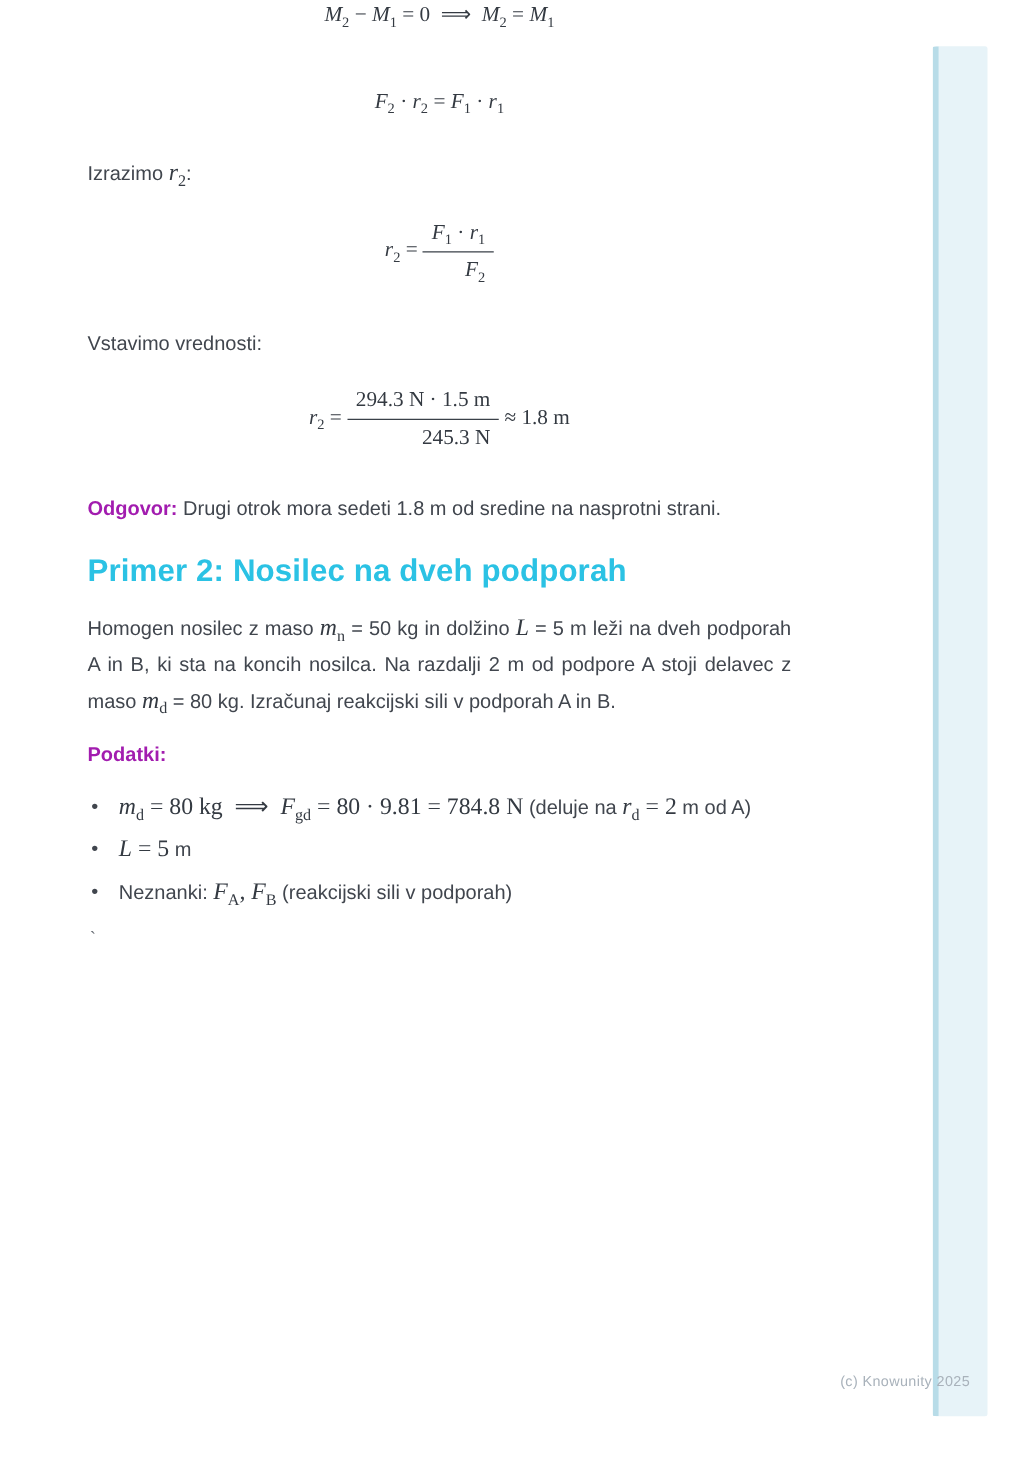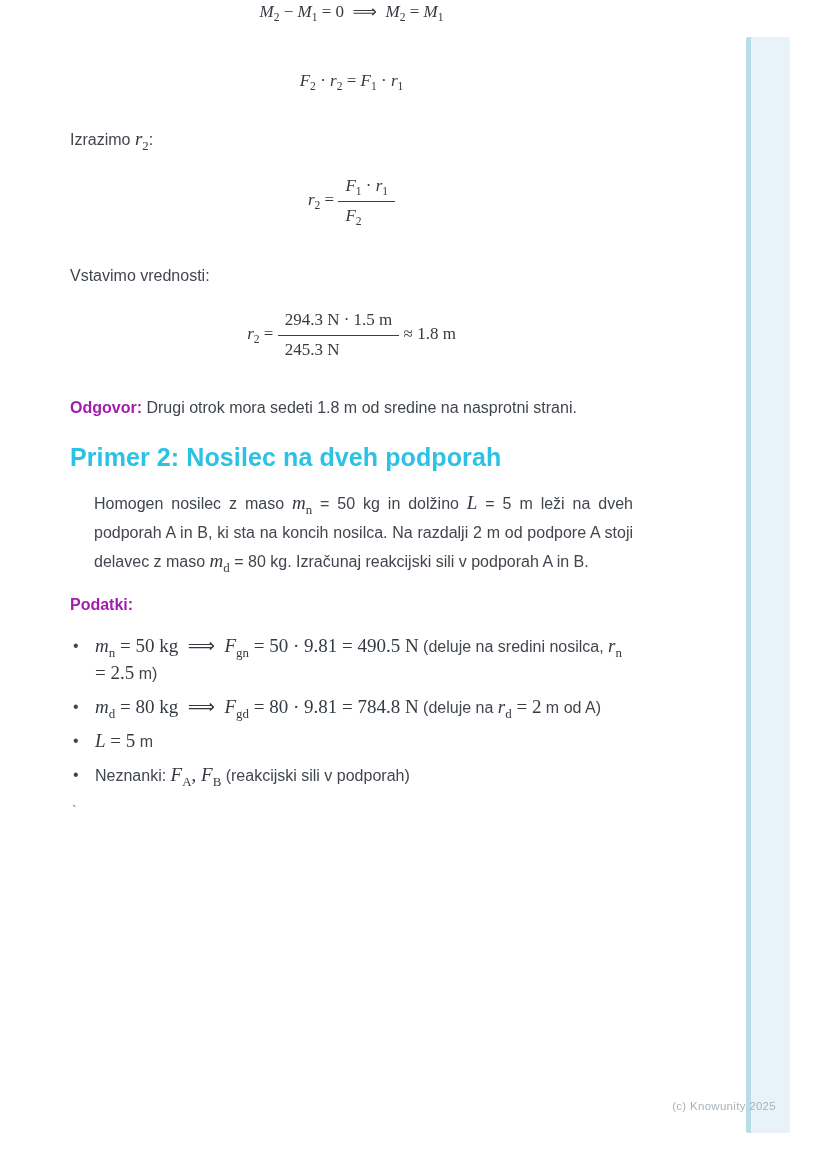--- a/index.html
+++ b/index.html
@@ -32,21 +32,21 @@
   .math-block i, .m i { font-style: italic; }
   sub { font-size: 68%; line-height: 0; }
   .m {
     font-family: "Liberation Serif", "DejaVu Sans", serif;
     font-size: 19px;
     color: #343a42;
   }
   .frac {
     display: inline-block;
     vertical-align: middle;
-    text-align: left;
+    text-align: right;
   }
   .fnum { display: block; padding: 0 7px 3px 7px; }
   .fden { display: block; border-top: 1.2px solid #3a4048; padding: 2px 7px 0 7px; }
 
   
   .tline {
     font-size: 16px;
     line-height: 24px;
     color: #41464e;
   }
@@ -67,21 +67,20 @@
     font-weight: 700;
     color: #2bc2e4;
     letter-spacing: 0.1px;
   }
   .problem {
     margin-top: 16px;
     font-size: 16px;
     line-height: 28.5px;
     text-align: justify;
     color: #41464e;
-    margin-left: 24px;
   }
   .podatki { margin-top: 16px; }
 
   ul.data-list {
     list-style: none;
     margin: 16px 0 0 0;
     padding: 0;
   }
   ul.data-list li {
     position: relative;
@@ -151,21 +150,20 @@
 
   <h2 class="section-title">Primer 2: Nosilec na dveh podporah</h2>
 
   <p class="problem">Homogen nosilec z maso <span class="m"><i>m</i><sub>n</sub></span> = 50 kg in dolžino <span class="m"><i>L</i></span> = 5 m leži na dveh podporah A in B, ki sta na koncih nosilca. Na razdalji 2 m od podpore A stoji delavec z maso <span class="m"><i>m</i><sub>d</sub></span> = 80 kg. Izračunaj reakcijski sili v podporah A in B.</p>
 
   <div class="tline podatki">
     <span class="bold">Podatki:</span>
   </div>
 
   <ul class="data-list">
-    <li><span class="m"><i>m</i><sub>n</sub> = 50 kg&nbsp; ⟹ &nbsp;<i>F</i><sub>gn</sub> = 50 · 9.81 = 490.5 N</span> (deluje na sredini nosilca, <span class="m"><i>r</i><sub>n</sub> = 2.5</span> m)</li>
     <li><span class="m"><i>m</i><sub>d</sub> = 80 kg&nbsp; ⟹ &nbsp;<i>F</i><sub>gd</sub> = 80 · 9.81 = 784.8 N</span> (deluje na <span class="m"><i>r</i><sub>d</sub> = 2</span> m od A)</li>
     <li><span class="m"><i>L</i> = 5</span> m</li>
     <li>Neznanki: <span class="m"><i>F</i><sub>A</sub>, <i>F</i><sub>B</sub></span> (reakcijski sili v podporah)</li>
   </ul>
 
   <div class="stray">`</div>
 
 </div>
 
 <div class="side-strip"></div>

